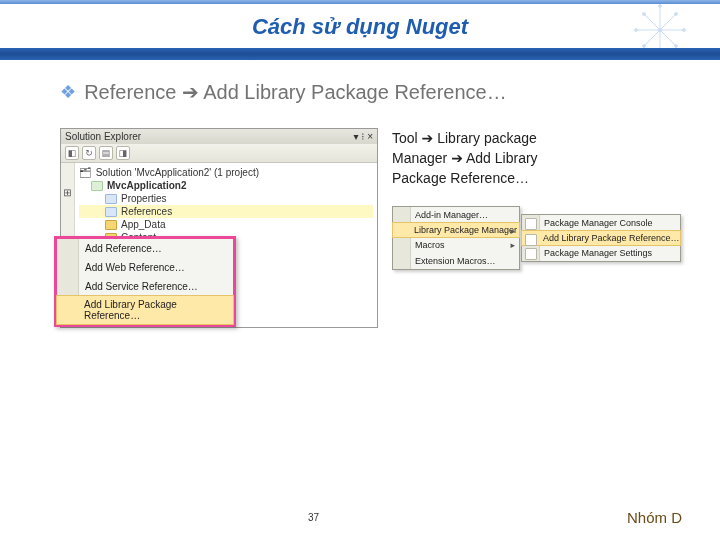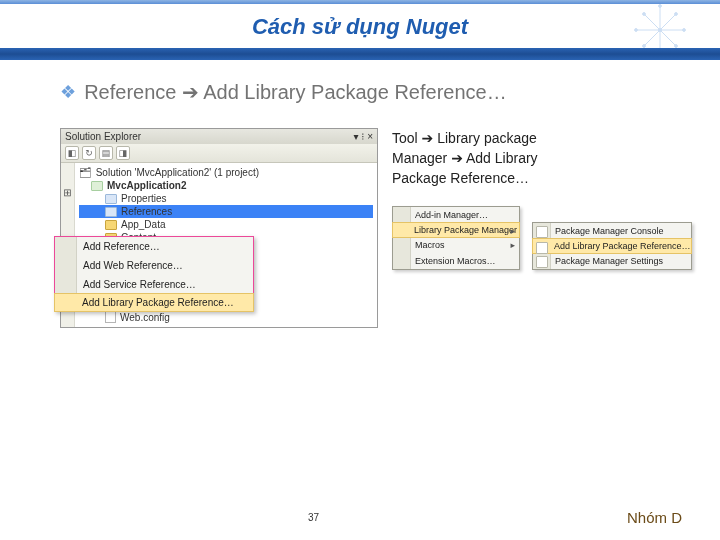--- a/index.html
+++ b/index.html
@@ -23,28 +23,28 @@
   .tb-ic{width:14px;height:14px;border:1px solid #b7b7aa;background:#fff;border-radius:2px;display:flex;align-items:center;justify-content:center;font-size:9px;color:#666}
   .se-body{display:flex;background:#fff}
   .se-strip{width:14px;background:#f0f0e8;border-right:1px solid #d9d9cf;display:flex;flex-direction:column;align-items:center;gap:18px;padding-top:24px;font-size:10px;color:#555}
   .tree{flex:1;padding:3px 4px;font-size:10px;color:#333}
   .tree-row{display:flex;align-items:center;gap:4px;padding:1px 0;white-space:nowrap}
   .ind1{padding-left:12px}.ind2{padding-left:26px}
   .folder{width:12px;height:10px;background:#f7d774;border:1px solid #caa53e;border-radius:1px}
   .folder.p{background:#d9e6f7;border-color:#9bb8da}
   .folder.cs{background:#dff0d8;border-color:#a7cfa0}
   .file-ic{width:11px;height:12px;background:#fff;border:1px solid #b5b5b5}
-  .sel{background:#3b82f6}
-  .ctx-menu{position:absolute;left:-6px;top:108px;width:200px;background:#f4f4f0;border:1px solid #ec4899;box-shadow:2px 2px 4px rgba(0,0,0,.25);font-size:10px}
+  .sel{background:#fef9c3}
+  .ctx-menu{position:absolute;left:-6px;top:108px;width:182px;background:#f4f4f0;border:3px solid #ec4899;box-shadow:2px 2px 4px rgba(0,0,0,.25);font-size:10px}
   .ctx-strip{position:absolute;left:0;top:0;bottom:0;width:22px;background:#e7e7dc;border-right:1px solid #d2d2c6}
   .ctx-item{position:relative;padding:4px 8px 4px 28px;color:#222}
   .ctx-item.hl{background:#ffe9a8;border:1px solid #e5c366;margin:-1px;padding:3px 7px 3px 27px}
   .right-side{flex:1;display:flex;flex-direction:column;gap:18px}
   .hint-text{font-size:14px;color:#222;line-height:20px}
-  .menus-row{display:flex;gap:12px;align-items:flex-end}
+  .menus-row{display:flex;gap:1px;align-items:center}
   .menu-box{border:1px solid #9c9c90;background:#f4f4f0;font-size:9px;box-shadow:2px 2px 3px rgba(0,0,0,.2);position:relative}
   .menu-box .ctx-strip{width:18px}
   .m-item{position:relative;padding:3px 14px 3px 22px;white-space:nowrap;color:#222}
   .m-item.hl{background:#ffe9a8;border:1px solid #e5c366;margin:-1px;padding:2px 13px 2px 21px}
   .m-item .chev{position:absolute;right:4px;top:3px;color:#555}
   .m-ic{position:absolute;left:3px;top:3px;width:12px;height:12px;border:1px solid #b8b8aa;background:#fff;border-radius:1px}
   .footer{position:absolute;left:0;right:0;bottom:14px;display:flex;justify-content:space-between;align-items:center;padding:0 38px 0 0}
   .pgwrap{flex:1;text-align:center;font-size:10px;color:#333}
   .grp{font-size:15px;color:#6b4b18}
 </style>

